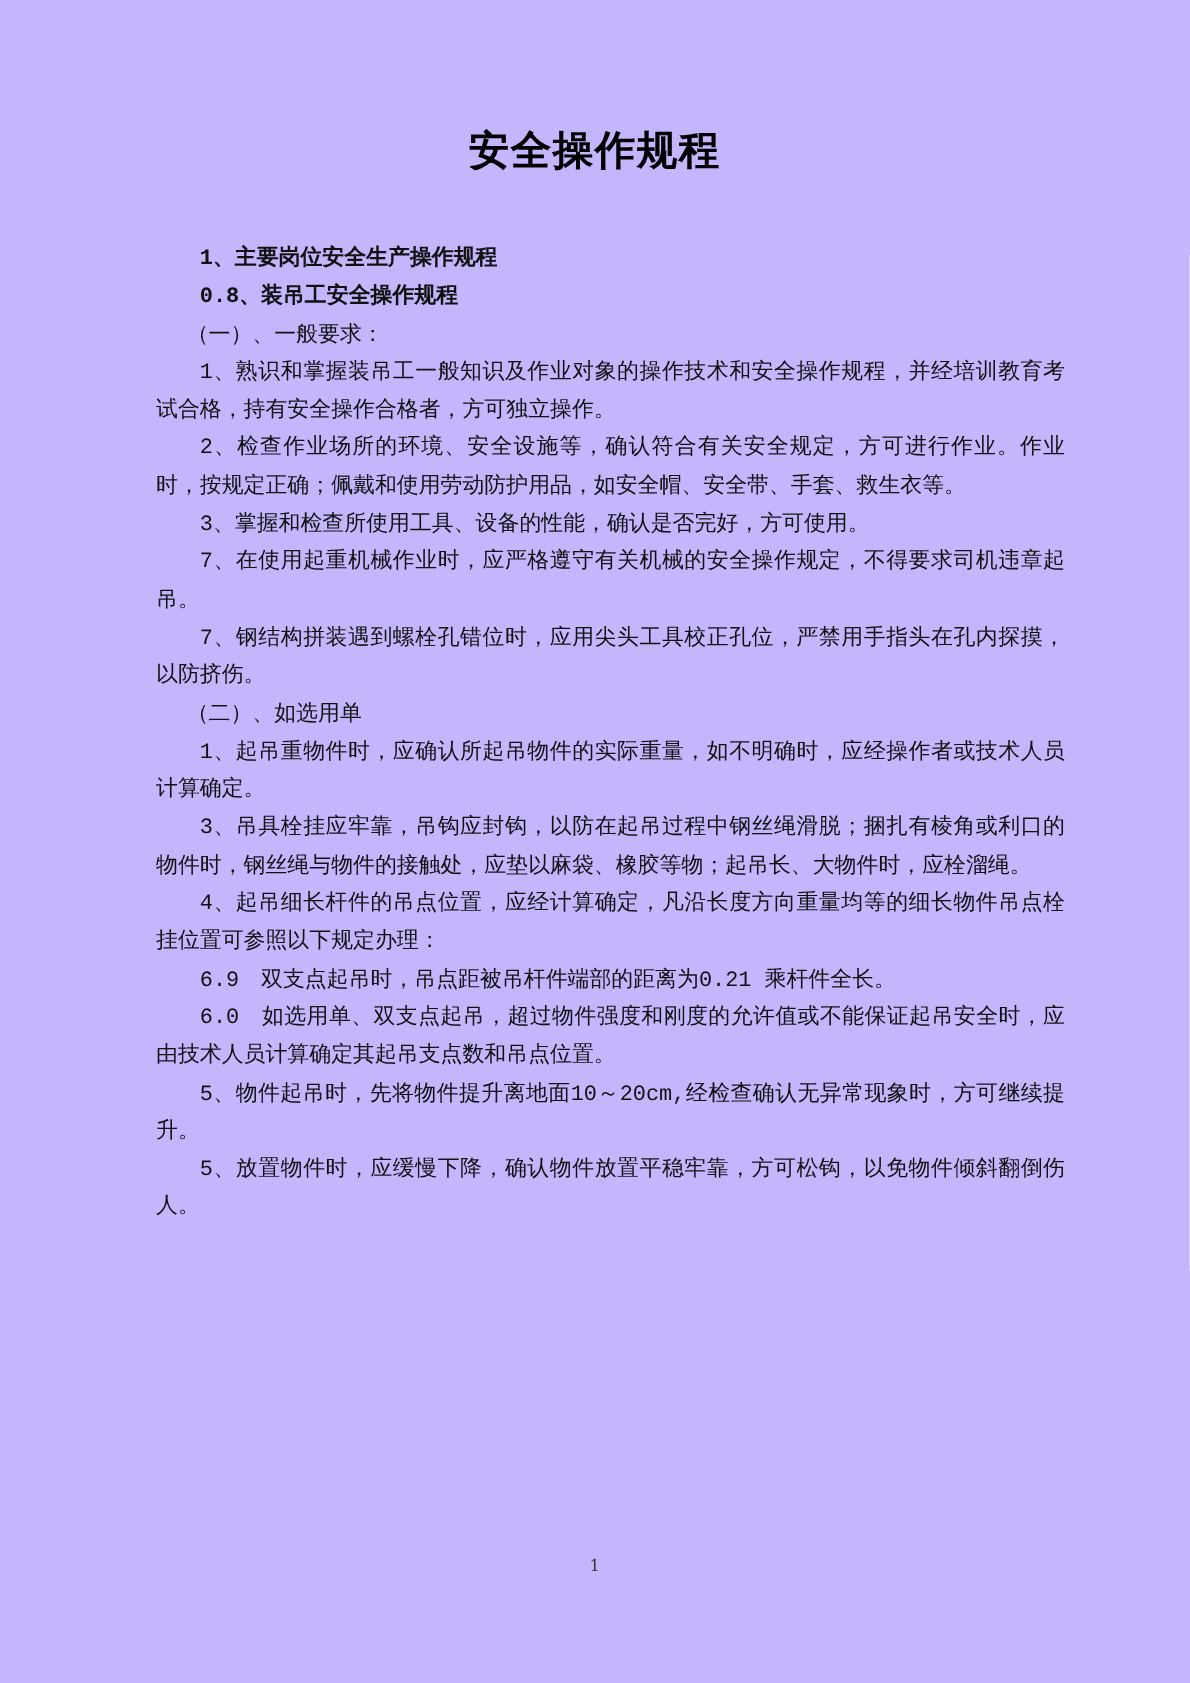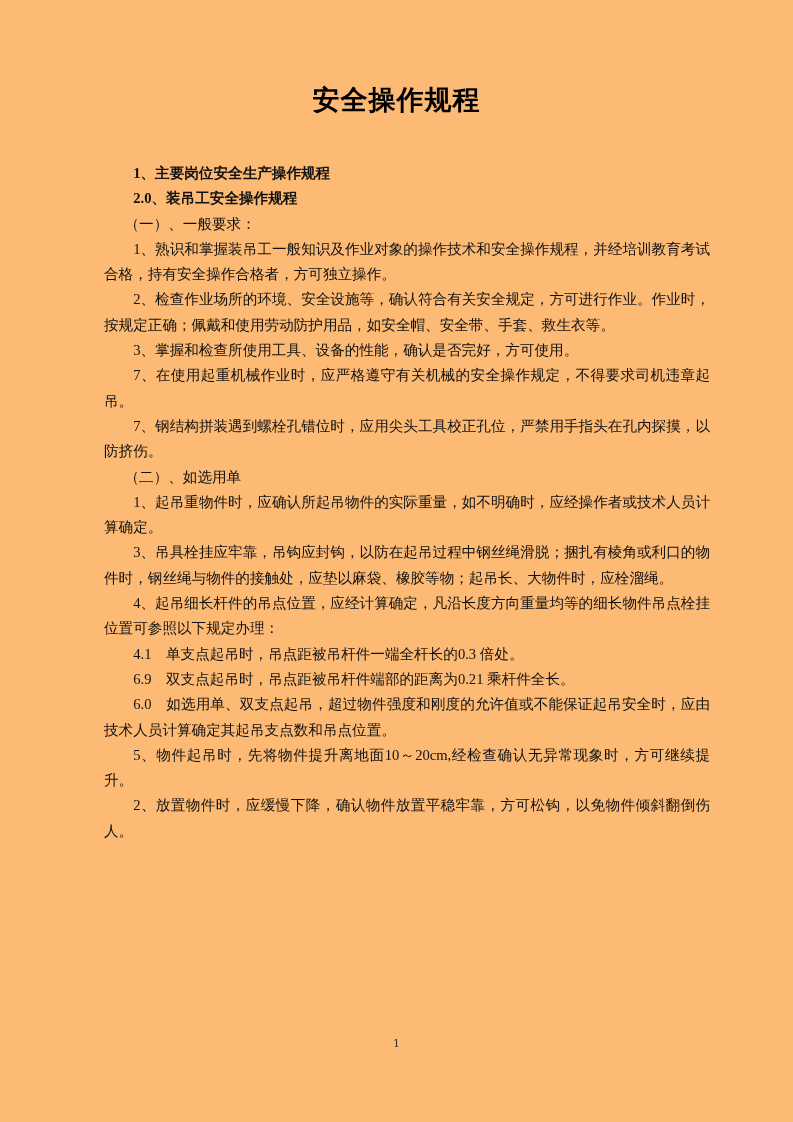--- a/index.html
+++ b/index.html
@@ -1,59 +1,58 @@
 <!DOCTYPE html>
 <html><head>
 <meta charset="utf-8">
 <style>
   html, body { margin: 0; padding: 0; background: #ffffff; }
   body { width: 793px; height: 1122px; position: relative; overflow: hidden; }
   .page {
-    position: absolute; left: 0; top: 0; width: 793px; height: 1122px; background: #fdba74;
+    position: absolute; left: 0; top: 0; width: 793px; height: 1122px; background: #c4b5fd;
   }
   .title {
     position: absolute; top: 82px; left: 0; width: 793px; text-align: center;
     font-family: "DejaVu Sans", sans-serif; font-weight: bold; font-size: 27px;
     color: #000; letter-spacing: 1px; margin: 0;
   }
   .body {
     position: absolute; left: 104px; top: 161px; width: 606px;
-    font-family: Liberation Serif, serif; font-size: 14.6px; line-height: 25.3px;
+    font-family: Liberation Mono, monospace; font-size: 14.6px; line-height: 25.3px;
     color: #111; text-align: justify;
   }
   .body p { margin: 0; text-indent: 2em; }
   .body p.h { font-weight: 600; text-indent: 2em; }
   .body p.sub { text-indent: 1.4em; }
   .pagenum {
     position: absolute; top: 1037px; left: 0; width: 793px; text-align: center;
     font-family: "DejaVu Serif", serif; font-size: 11px; color: #333;
   }
 </style>
 </head>
 <body>
 
 <div class="page">
   <h1 class="title">安全操作规程</h1>
 
   <div class="body">
     <p class="h">1、主要岗位安全生产操作规程</p>
-    <p class="h">2.0、装吊工安全操作规程</p>
+    <p class="h">0.8、装吊工安全操作规程</p>
 
     <p class="sub">（一）、一般要求：</p>
     <p>1、熟识和掌握装吊工一般知识及作业对象的操作技术和安全操作规程，并经培训教育考试合格，持有安全操作合格者，方可独立操作。</p>
     <p>2、检查作业场所的环境、安全设施等，确认符合有关安全规定，方可进行作业。作业时，按规定正确；佩戴和使用劳动防护用品，如安全帽、安全带、手套、救生衣等。</p>
     <p>3、掌握和检查所使用工具、设备的性能，确认是否完好，方可使用。</p>
     <p>7、在使用起重机械作业时，应严格遵守有关机械的安全操作规定，不得要求司机违章起吊。</p>
     <p>7、钢结构拼装遇到螺栓孔错位时，应用尖头工具校正孔位，严禁用手指头在孔内探摸，以防挤伤。</p>
 
     <p class="sub">（二）、如选用单</p>
     <p>1、起吊重物件时，应确认所起吊物件的实际重量，如不明确时，应经操作者或技术人员计算确定。</p>
     <p>3、吊具栓挂应牢靠，吊钩应封钩，以防在起吊过程中钢丝绳滑脱；捆扎有棱角或利口的物件时，钢丝绳与物件的接触处，应垫以麻袋、橡胶等物；起吊长、大物件时，应栓溜绳。</p>
     <p>4、起吊细长杆件的吊点位置，应经计算确定，凡沿长度方向重量均等的细长物件吊点栓挂位置可参照以下规定办理：</p>
-    <p>4.1　单支点起吊时，吊点距被吊杆件一端全杆长的0.3 倍处。</p>
     <p>6.9　双支点起吊时，吊点距被吊杆件端部的距离为0.21 乘杆件全长。</p>
     <p>6.0　如选用单、双支点起吊，超过物件强度和刚度的允许值或不能保证起吊安全时，应由技术人员计算确定其起吊支点数和吊点位置。</p>
     <p>5、物件起吊时，先将物件提升离地面10～20cm,经检查确认无异常现象时，方可继续提升。</p>
-    <p>2、放置物件时，应缓慢下降，确认物件放置平稳牢靠，方可松钩，以免物件倾斜翻倒伤人。</p>
+    <p>5、放置物件时，应缓慢下降，确认物件放置平稳牢靠，方可松钩，以免物件倾斜翻倒伤人。</p>
   </div>
 
   <div class="pagenum">1</div>
 </div>
 
 </body></html>

